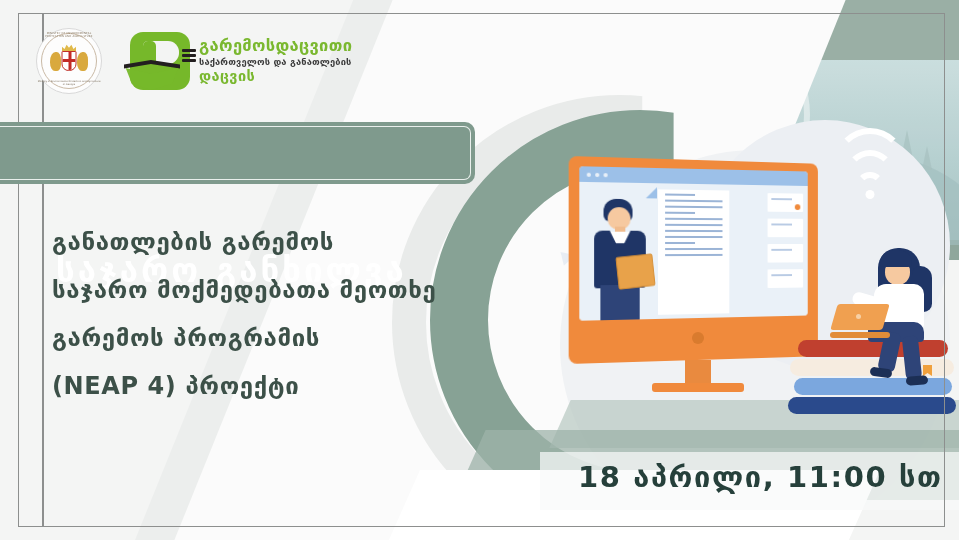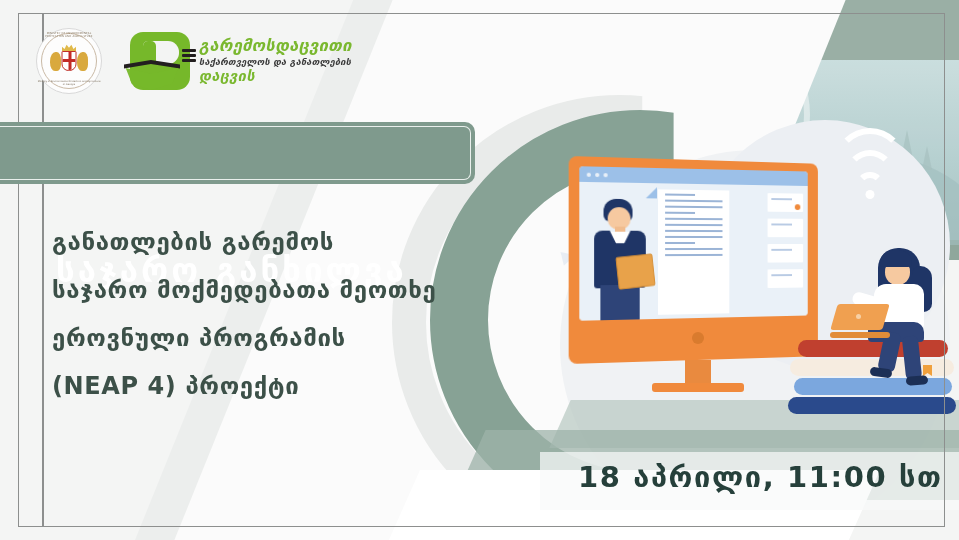--- a/index.html
+++ b/index.html
@@ -242,21 +242,21 @@
   .eiec-book2 {
     position: absolute; left: -6px; bottom: 0px; width: 56px; height: 22px;
     background: #76b82a;
     clip-path: polygon(3% 0, 48% 26%, 97% 0, 86% 72%, 48% 100%, 14% 72%);
     opacity: .95;
   }
   .eiec-bars { position: absolute; right: -6px; top: 17px; width: 14px; }
   .eiec-bars i {
     display: block; height: 2.6px; background: #231f20; margin-bottom: 2.6px; border-radius: 1px;
   }
-  .eiec-text { line-height: 1.12; font-style: italic; }
+  .eiec-text { line-height: 1.12; }
   .eiec-l1 {
     font-size: 16.5px; font-weight: bold; color: #7ab82f; letter-spacing: .3px;
   }
   .eiec-l2 {
     font-size: 9.4px; font-weight: bold; color: #3b3b3b; letter-spacing: .1px; margin-top: 1px;
   }
   .eiec-l3 {
     font-size: 14.5px; font-weight: bold; color: #7ab82f; letter-spacing: .4px; margin-top: 1px;
   }
 
@@ -687,19 +687,19 @@
   </div>
 
   <div class="banner">
     <div class="banner-stroke"></div>
   </div>
   <div class="banner-text">საჯარო განხილვა</div>
 
   <div class="subtitle">
     <div>განათლების გარემოს</div>
     <div>საჯარო მოქმედებათა მეოთხე</div>
-    <div>ეროვნული პროგრამის</div>
+    <div>გარემოს პროგრამის</div>
     <div>(NEAP 4) პროექტი</div>
   </div>
 
   <div class="date-text">18 აპრილი, 11:00 სთ</div>
 
 </div>
 
 </body></html>

